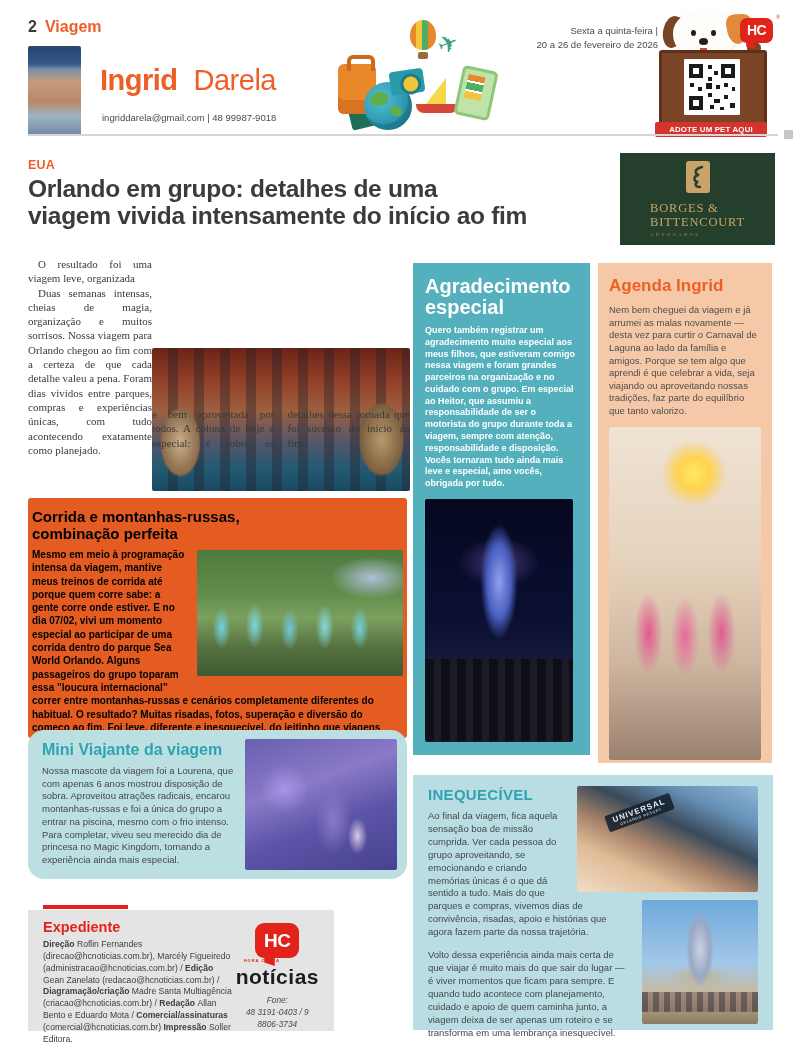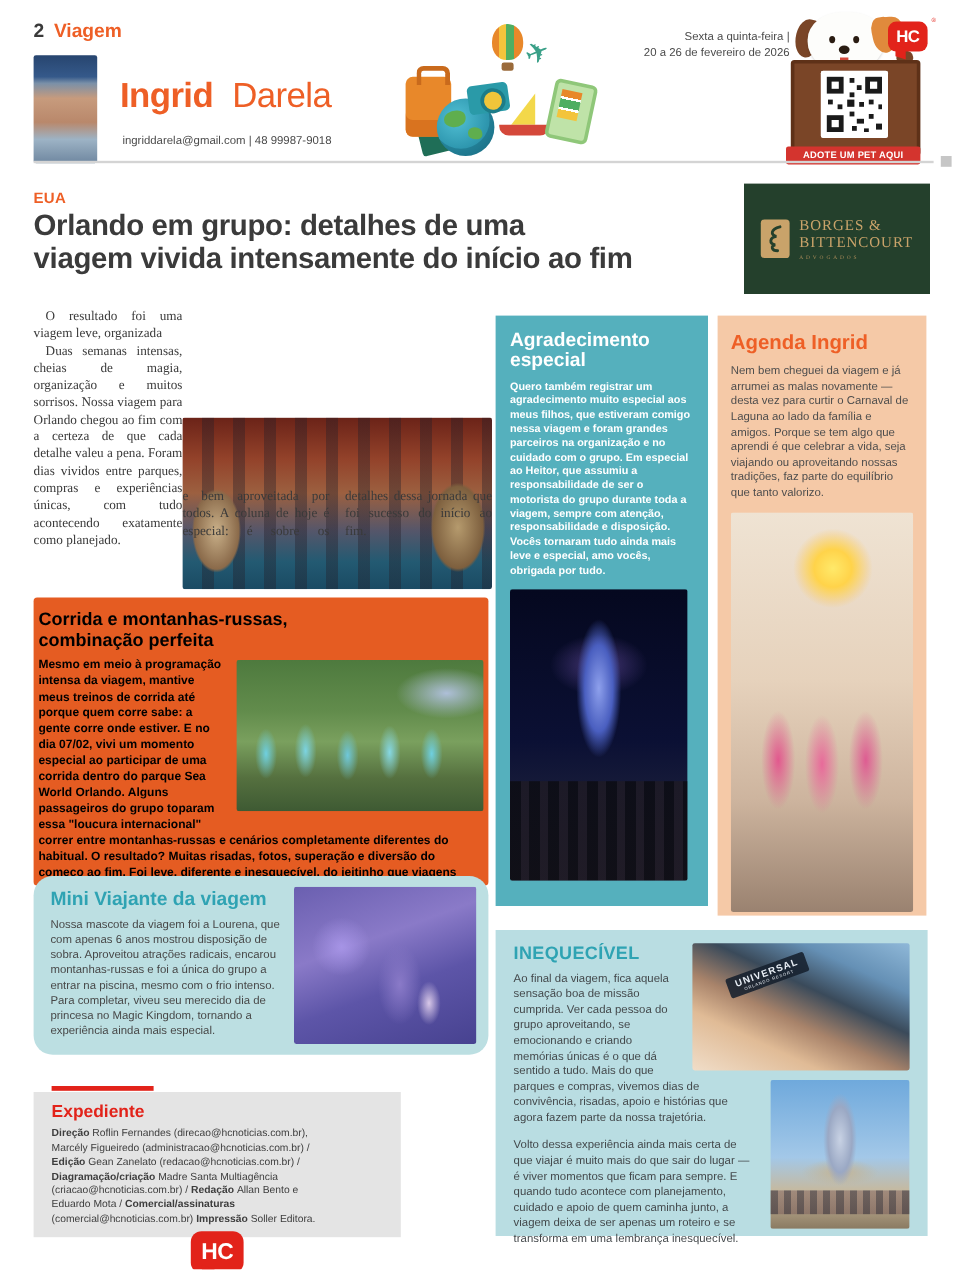--- a/index.html
+++ b/index.html
@@ -61,40 +61,40 @@
   .hc-bubble:after{content:"";position:absolute;left:6px;bottom:-5px;width:9px;height:9px;background:#e2231a;transform:rotate(18deg) skew(18deg);}
   .hc-reg{position:absolute;right:-4px;top:-4px;font-size:5px;color:#e2231a;}
 
   .rule{left:28px;top:134px;width:750px;height:2px;background:#d4d4d4;}
   .rule-cap{left:784px;top:130px;width:9px;height:9px;background:#c6c6c6;}
 
   
   .kicker{left:28px;top:158px;font-size:12.5px;font-weight:bold;color:#ee5f26;letter-spacing:.2px;}
   .headline{left:28px;top:176px;width:585px;font-size:24.5px;font-weight:bold;color:#3b3b3b;line-height:1.1;letter-spacing:-.3px;}
 
-  .ad{left:620px;top:153px;width:155px;height:92px;background:#24402c;display:flex;align-items:center;justify-content:center;gap:8px;}
+  .ad{left:620px;top:153px;width:155px;height:92px;background:#24402c;display:flex;align-items:center;justify-content:center;gap:8px;flex-direction:column;}
   .ad-mark{width:24px;height:32px;background:#c9a36a;border-radius:3px;display:flex;align-items:center;justify-content:center;}
   .ad-name{color:#c9a36a;font-family:"Liberation Serif",serif;font-size:12.5px;letter-spacing:.8px;line-height:1.15;}
   .ad-sub{font-size:4.5px;letter-spacing:2.4px;margin-top:2px;color:#b08f5c;}
 
   
   .serif{font-family:"Liberation Serif",serif;font-size:11px;line-height:1.3;text-align:justify;color:#3a3a3a;}
   .col1{left:28px;top:257px;width:124px;}
   .col1 p{margin:0;text-indent:10px;}
   .photo-mickey{left:152px;top:258px;width:258px;height:143px;
     background-image:
       radial-gradient(ellipse 34px 58px at 11% 66%,#c9b089 0%,#8a6a4a 55%,rgba(0,0,0,0) 60%),
       radial-gradient(ellipse 38px 62px at 89% 64%,#b59a6d 0%,#7d5f3e 55%,rgba(0,0,0,0) 60%),
       repeating-linear-gradient(90deg,rgba(25,22,30,0) 0 16px,rgba(35,30,40,.38) 16px 26px),
       linear-gradient(180deg,#6b2318 0%,#93422a 24%,#9c6040 44%,#55566a 66%,#235a72 84%,#1a4a63 100%);}
   .twocol{left:152px;top:407px;width:258px;column-count:2;column-gap:13px;}
 
   
   .box-thanks{left:413px;top:263px;width:177px;height:492px;background:#55b0bd;padding:13px 12px;box-sizing:border-box;color:#fff;}
-  .box-thanks h2{margin:0 0 7px;font-size:16px;line-height:1.05;color:#fff;}
+  .box-thanks h2{margin:0 0 7px;font-size:20px;line-height:1.05;color:#fff;}
   .box-thanks .bd{font-size:9px;font-weight:bold;line-height:1.31;text-align:left;}
   .photo-castle-night{margin-top:9px;width:148px;height:243px;
     background-image:
       radial-gradient(ellipse 26px 80px at 50% 34%,#8ea0ec 0%,#4a5fc0 45%,rgba(20,25,80,0) 72%),
       radial-gradient(ellipse 58px 36px at 50% 26%,rgba(150,110,220,.45),rgba(0,0,0,0) 70%),
       repeating-linear-gradient(90deg,rgba(12,12,18,.85) 0 9px,rgba(30,26,36,.85) 9px 16px),
       linear-gradient(180deg,#05081f 0%,#0b1034 52%,#191d3a 72%,#2a2535 100%);
     background-size:100% 100%,100% 100%,100% 34%,100% 100%;
     background-position:0 0,0 0,0 100%,0 0;background-repeat:no-repeat;}
 
@@ -131,21 +131,21 @@
   .box-mini .bd{width:196px;font-size:9.5px;color:#474747;line-height:1.34;}
   .photo-princess{position:absolute;right:10px;top:9px;width:152px;height:131px;
     background-image:
       radial-gradient(circle 34px at 26% 38%,rgba(190,170,255,.55),rgba(0,0,0,0) 72%),
       radial-gradient(ellipse 26px 48px at 58% 62%,#8a7ac8 0%,rgba(0,0,0,0) 70%),
       radial-gradient(ellipse 14px 26px at 74% 74%,#d8c8e8 0%,rgba(0,0,0,0) 70%),
       linear-gradient(160deg,#6a5fb0 0%,#8a7ac8 36%,#5d55a8 62%,#474290 100%);}
 
   
   .exp-accent{left:43px;top:905px;width:85px;height:4px;background:#e2231a;}
-  .box-exp{left:28px;top:910px;width:306px;height:121px;background:#e4e4e4;padding:9px 15px;box-sizing:border-box;display:flex;flex-direction:column;}
+  .box-exp{left:28px;top:910px;width:306px;height:121px;background:#e4e4e4;padding:9px 15px;box-sizing:border-box;display:flex;}
   .exp-left{width:240px;}
   .box-exp h2{margin:0 0 4px;font-size:14.5px;color:#e2231a;}
   .exp-txt{font-size:8.6px;line-height:1.38;color:#3d3d3d;}
   .exp-right{flex:1;text-align:center;padding-top:4px;}
   .hcn-bubble{width:44px;height:35px;background:#e2231a;border-radius:9px;margin:0 auto;position:relative;
     color:#fff;font-weight:bold;font-size:19px;line-height:35px;letter-spacing:-.5px;}
   .hcn-bubble:after{content:"";position:absolute;left:9px;bottom:-6px;width:11px;height:11px;background:#e2231a;transform:rotate(18deg) skew(18deg);}
   .hcn-word{margin-top:6px;font-size:21px;font-weight:bold;color:#1d1d1d;letter-spacing:.5px;line-height:1;}
   .hcn-tag{font-size:4px;color:#e2231a;font-weight:bold;letter-spacing:1px;text-align:left;margin:0 0 -3px 8px;}
   .hcn-fone{margin-top:7px;font-size:8.3px;font-style:italic;color:#4a4a4a;line-height:1.45;}

